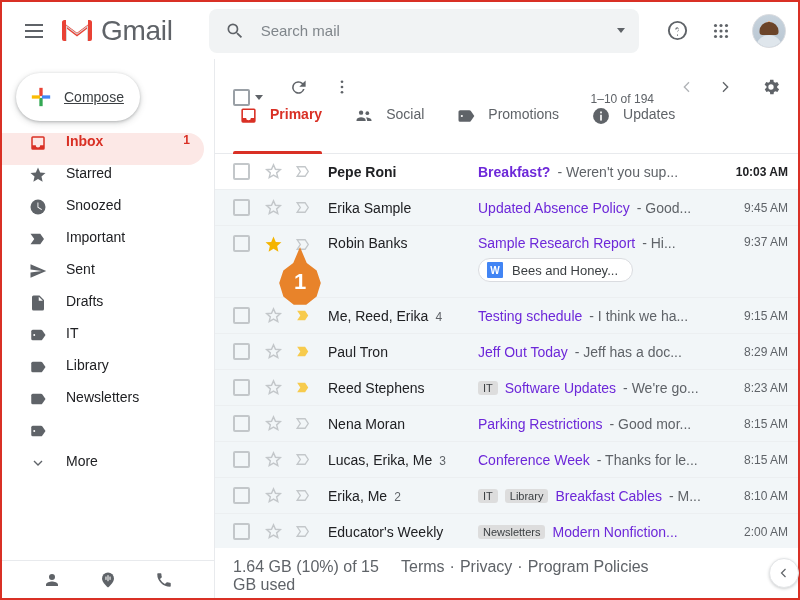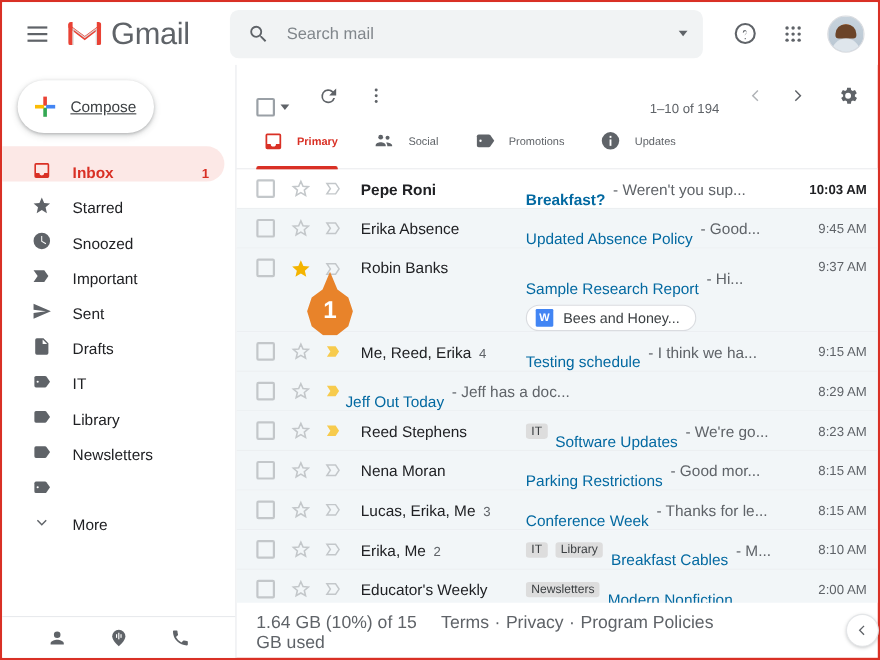--- a/index.html
+++ b/index.html
@@ -59,21 +59,21 @@
     display:flex; flex-direction:column; background:#fff; }
   .compose {
     margin: 6px 0 10px 14px; width:124px; height:48px;
     border-radius:24px; background:#fff;
     box-shadow: 0 1px 3px rgba(60,64,67,.30), 0 2px 6px 1px rgba(60,64,67,.15);
     display:flex; align-items:center; gap:12px; padding-left:14px; cursor:pointer;
   }
   .compose-label { font-size:14px; color:#3c4043;text-decoration:underline; }
   .nav { margin-top:2px; }
   .nav-item {
-    height:32px; display:flex; align-items:flex-end;
+    height:32px; display:flex; align-items:flex-start;
     padding-left:26px; border-radius:0 16px 16px 0;
     margin-right:10px; cursor:pointer; gap:18px;
     font-size:14px; color:#202124;
   }
   .nav-item.active { background:#fce8e6; color:#d93025; font-weight:bold; }
   .nav-item.active .nav-count { color:#d93025; font-weight:bold; }
   .nav-ico { width:20px; height:20px; display:flex; align-items:center; justify-content:center; flex:none; }
   .nav-label { flex:1; }
   .nav-count { font-size:12px; margin-right:14px; color:#5f6368; }
   .sb-bottom {
@@ -88,22 +88,22 @@
   .toolbar { height:47px; min-height:47px; display:flex; align-items:flex-end; padding:0 8px 0 18px; }
   .cb { width:17px; height:17px; border:2px solid #9aa0a6; border-radius:2px; display:block; }
   .tri-down { width:0;height:0;border-left:4px solid transparent;border-right:4px solid transparent;
     border-top:5px solid #5f6368; margin-left:5px; }
   .tb-group { display:flex; align-items:center; cursor:pointer; }
   .tb-space { flex:1; }
   .page-count { font-size:12px; color:#5f6368; margin-right:14px; }
 
   
   .tabs { height:48px; min-height:48px; display:flex; border-bottom:1px solid #e8eaed; padding-left:18px; }
-  .tab { display:flex; align-items:center; gap:12px; padding:0 26px 0 6px;
-    font-size:10px; color:#5f6368; cursor:pointer; position:relative; }
+  .tab { display:flex; gap:12px; padding:0 26px 0 6px;
+    font-size:14px; color:#5f6368; cursor:pointer; position:relative; }
   .tab.active { color:#d93025; font-weight:bold; }
   .tab.active:after { content:""; position:absolute; left:0; right:26px; bottom:-1px;
     height:3px; background:#d93025; border-radius:2px 2px 0 0; }
 
   
   .list { flex:1; overflow:hidden; }
   .row {
     min-height:36px; display:flex; align-items:center;
     border-bottom:1px solid #eceff1; padding:0 10px 0 18px;
     background:#f2f6f8; cursor:pointer; font-size:14px; color:#202124;
@@ -112,21 +112,21 @@
   .row.unread { background:#fff; font-weight:bold; }
   .row.tall { min-height:72px; align-items:flex-start; padding-top:9px; }
   .row-cb { width:17px; height:17px; border:2px solid #c3c7ca; border-radius:2px; flex:none; }
   .star { width:20px; margin-left:14px; flex:none; display:flex; }
   .imp { width:20px; margin-left:10px; flex:none; display:flex; }
   .sender { width:150px; margin-left:14px; flex:none; white-space:nowrap; overflow:hidden;
     display:flex; align-items:baseline; gap:7px; }
   .cnt { font-size:12px; color:#5f6368; font-weight:normal; }
   .subjwrap { flex:1; min-width:0; display:flex; flex-direction:column; gap:7px; }
   .subjline { display:flex; align-items:center; gap:7px; min-width:0; white-space:nowrap; overflow:hidden; }
-  .subject { color:#0369a1;margin-top:19px; }
+  .subject { color:#6d28d9; }
   .snippet { color:#5f6368; font-weight:normal; overflow:hidden; text-overflow:ellipsis; }
   .chip { background:#ddd; color:#3c4043; font-size:11px; font-weight:normal;
     padding:1px 5px; border-radius:3px; flex:none; }
   .attach {
     display:inline-flex; align-items:center; gap:9px; align-self:flex-start;
     border:1px solid #dadce0; border-radius:14px; padding:3px 14px 3px 8px;
     font-size:13px; font-weight:normal; color:#3c4043; background:#fff;
   }
   .attach-ico { width:16px; height:16px; background:#4285f4; color:#fff; font-size:10px;
     font-weight:bold; display:flex; align-items:center; justify-content:center; border-radius:1px; }
@@ -473,21 +473,21 @@
             <svg width="19" height="19" viewBox="0 0 24 24">
                 <path fill="none" stroke="#c3c7ca" stroke-width="1.8" d="M12 3.6l2.5 5.6 6.1.5-4.6 4 1.4 6-5.4-3.2-5.4 3.2 1.4-6-4.6-4 6.1-.5z"></path>
               </svg>
           </span>
           <span class="imp">
             <svg width="19" height="19" viewBox="0 0 24 24">
                 <path fill="none" stroke="#c3c7ca" stroke-width="1.7" d="M4 6h10l4 6-4 6H4l4-6z"></path>
               </svg>
           </span>
           <span class="sender">
-            <span>Erika Absence</span>
+            <span>Erika Sample</span>
             <span class="cnt"></span>
           </span>
           <span class="subjwrap">
             <span class="subjline">
               <span class="subject">Updated Absence Policy</span>
               <span class="snippet">- Good...</span>
             </span>
           </span>
           <span class="time">9:45 AM</span>
         </div>
@@ -550,20 +550,24 @@
           <span class="row-cb"></span>
           <span class="star">
             <svg width="19" height="19" viewBox="0 0 24 24">
                 <path fill="none" stroke="#c3c7ca" stroke-width="1.8" d="M12 3.6l2.5 5.6 6.1.5-4.6 4 1.4 6-5.4-3.2-5.4 3.2 1.4-6-4.6-4 6.1-.5z"></path>
               </svg>
           </span>
           <span class="imp">
             <svg width="19" height="19" viewBox="0 0 24 24">
                 <path fill="#f7cb4d" d="M4 6h10l4 6-4 6H4l4-6z"></path>
               </svg>
+          </span>
+          <span class="sender">
+            <span>Paul Tron</span>
+            <span class="cnt"></span>
           </span>
           <span class="subjwrap">
             <span class="subjline">
               <span class="subject">Jeff Out Today</span>
               <span class="snippet">- Jeff has a doc...</span>
             </span>
           </span>
           <span class="time">8:29 AM</span>
         </div>
 

